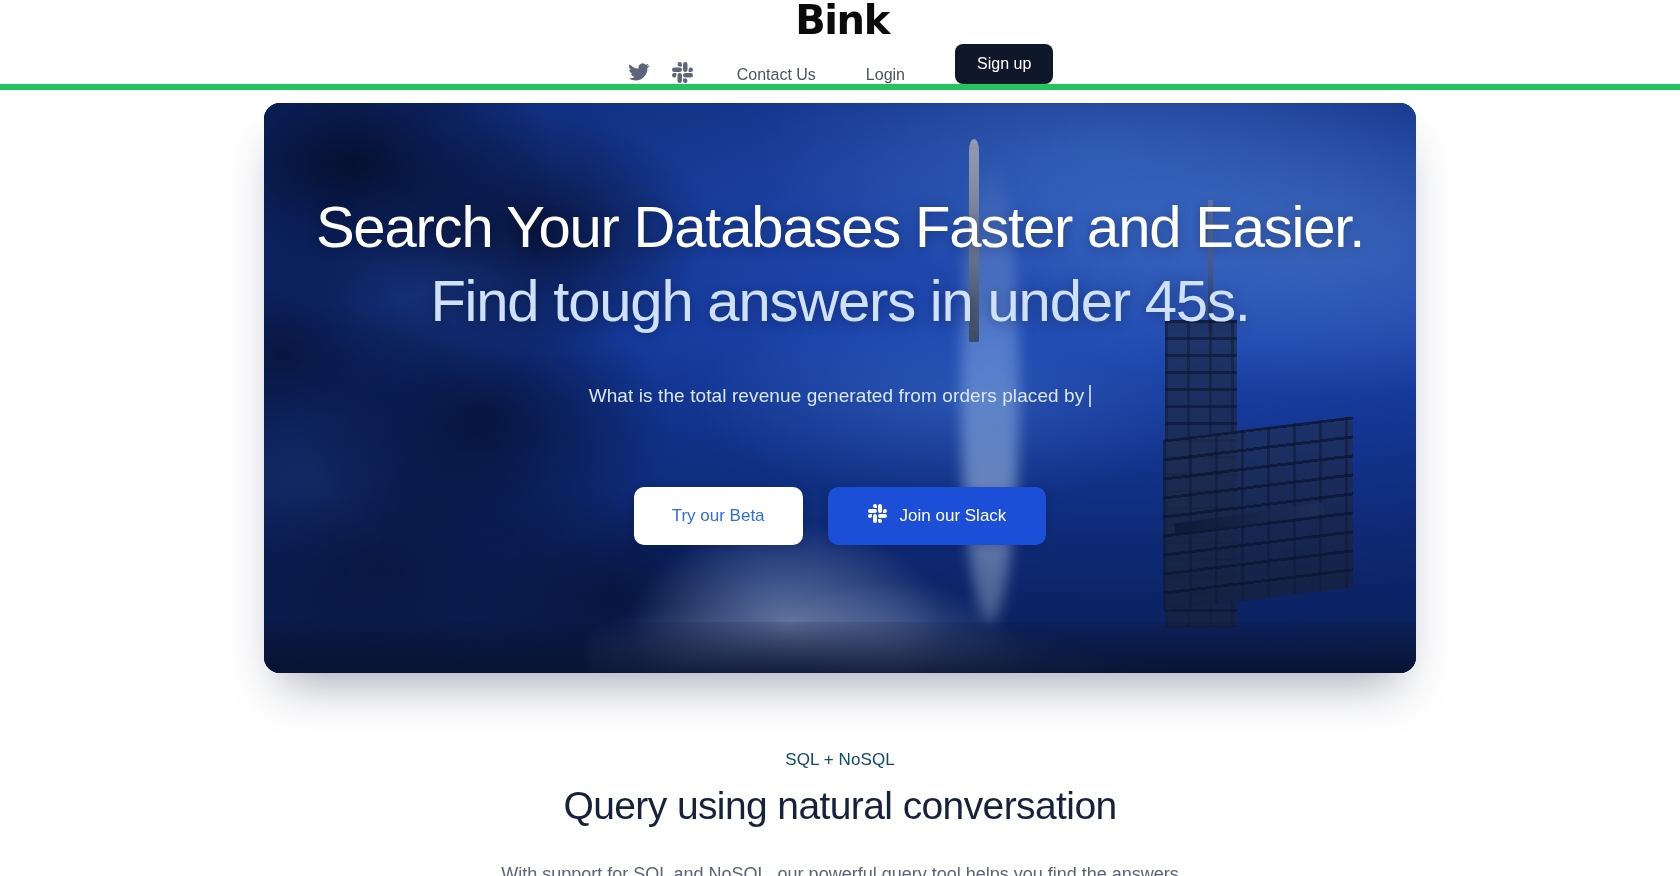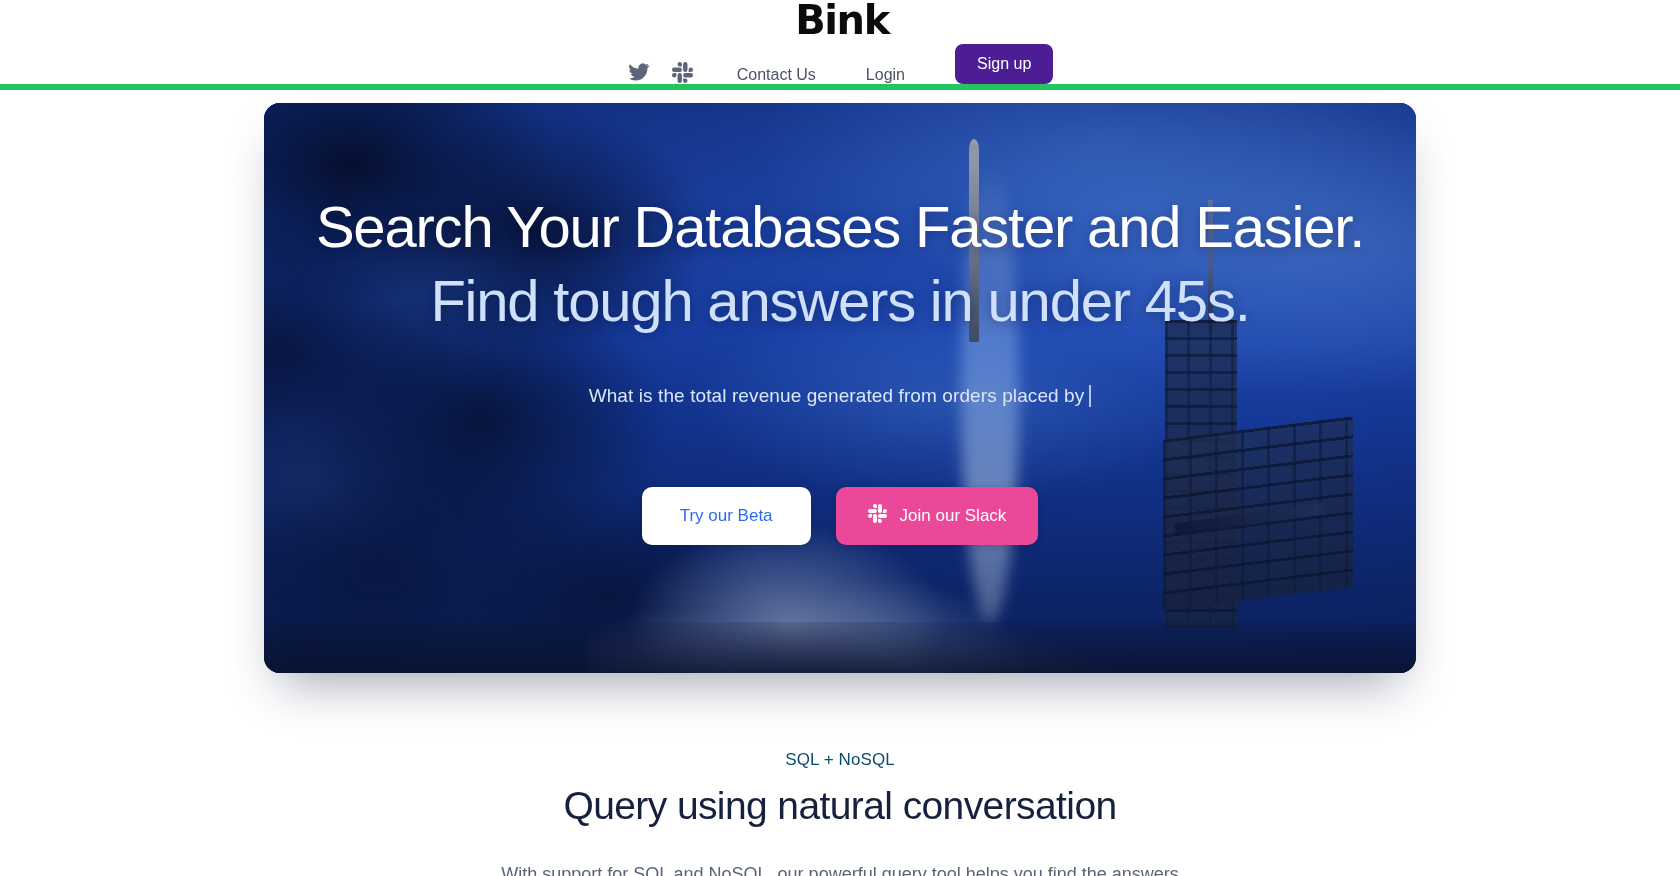--- a/index.html
+++ b/index.html
@@ -56,21 +56,21 @@
   .nav-link{
     font-size:16px;
     color:#4b5263;
     text-decoration:none;
     cursor:pointer;
     white-space:nowrap;
   }
   .nav-link + .nav-link{ margin-left:50px; }
   .signup-btn{
     margin-left:50px;
-    background:#4c1d95;
+    background:#0f172a;
     color:#ffffff;
     font-size:16px;
     font-weight:500;
     border:none;
     border-radius:8px;
     padding:11px 22px;
     cursor:pointer;
     white-space:nowrap;
     font-family:"Liberation Sans", sans-serif;
   }
@@ -244,27 +244,27 @@
     font-size:17px;
     font-weight:500;
     border:none;
     border-radius:10px;
     padding:17px 38px;
     cursor:pointer;
     font-family:"Liberation Sans", sans-serif;
     box-shadow:0 2px 8px rgba(6,16,44,.18);
   }
   .btn-slack{
-    background:#ec4899;
+    background:#1d4ed8;
     color:#ffffff;
     font-size:17px;
     font-weight:500;
     border:none;
     border-radius:10px;
-    padding:17px 32px;
+    padding:17px 40px;
     cursor:pointer;
     display:flex; align-items:center; gap:13px;
     font-family:"Liberation Sans", sans-serif;
     box-shadow:0 2px 8px rgba(6,16,44,.18);
     margin-left:12px;
   }
 
   
   .feature{
     margin-top:77px;

